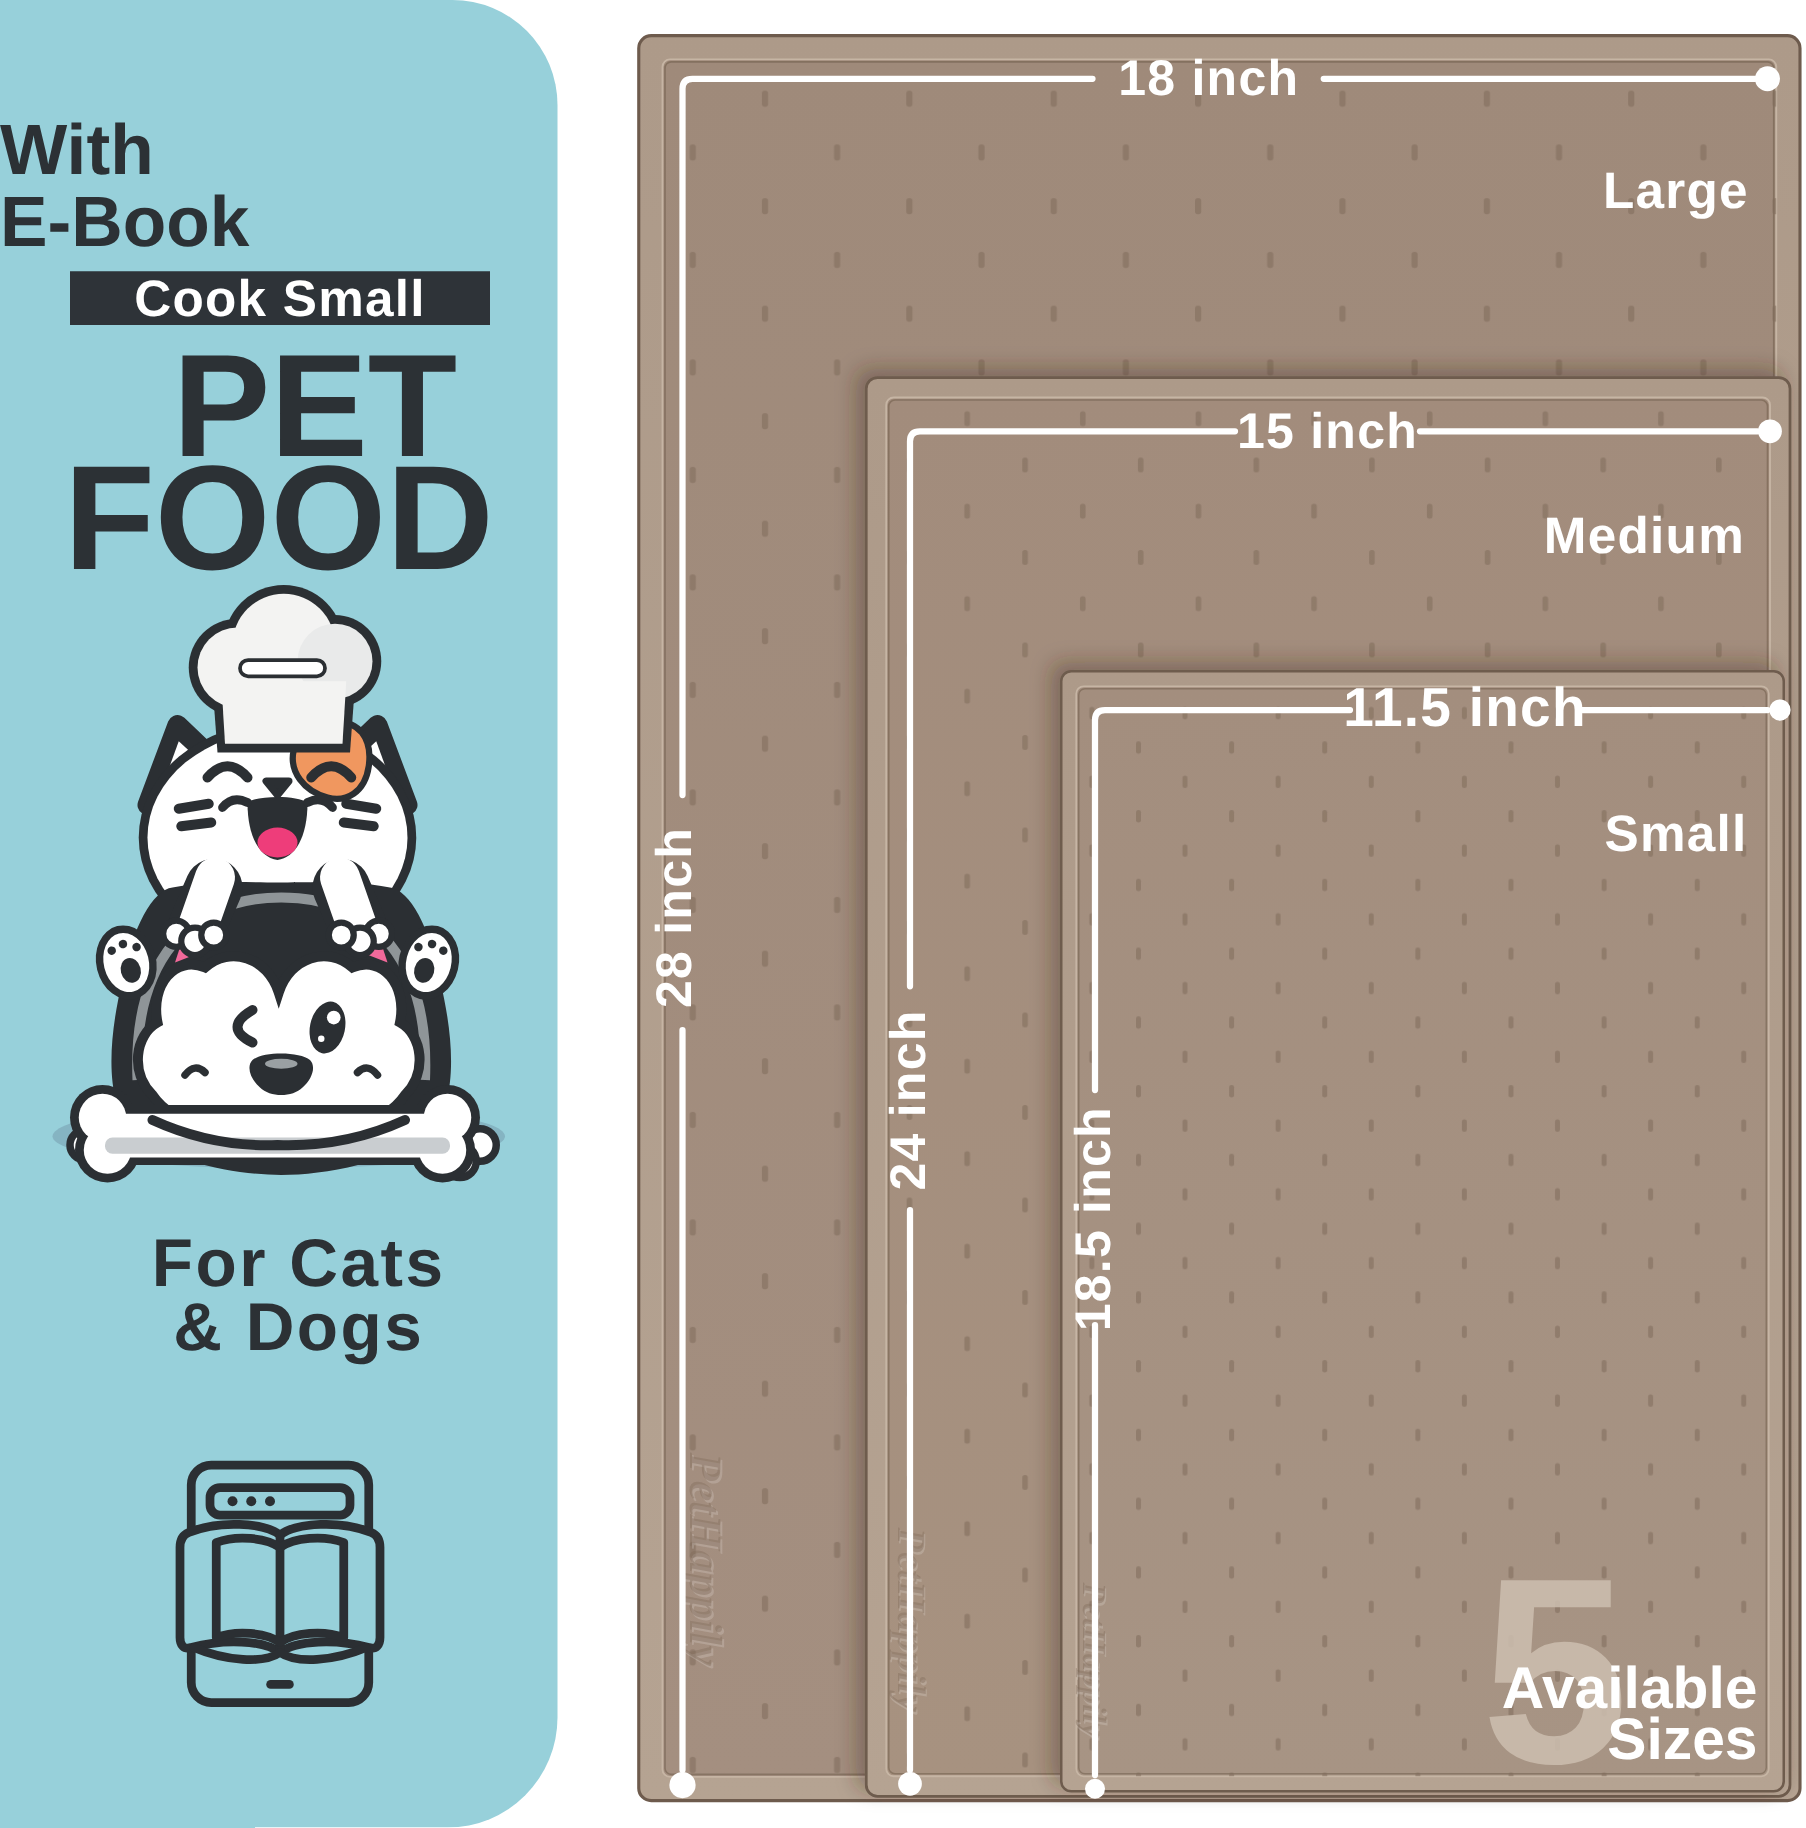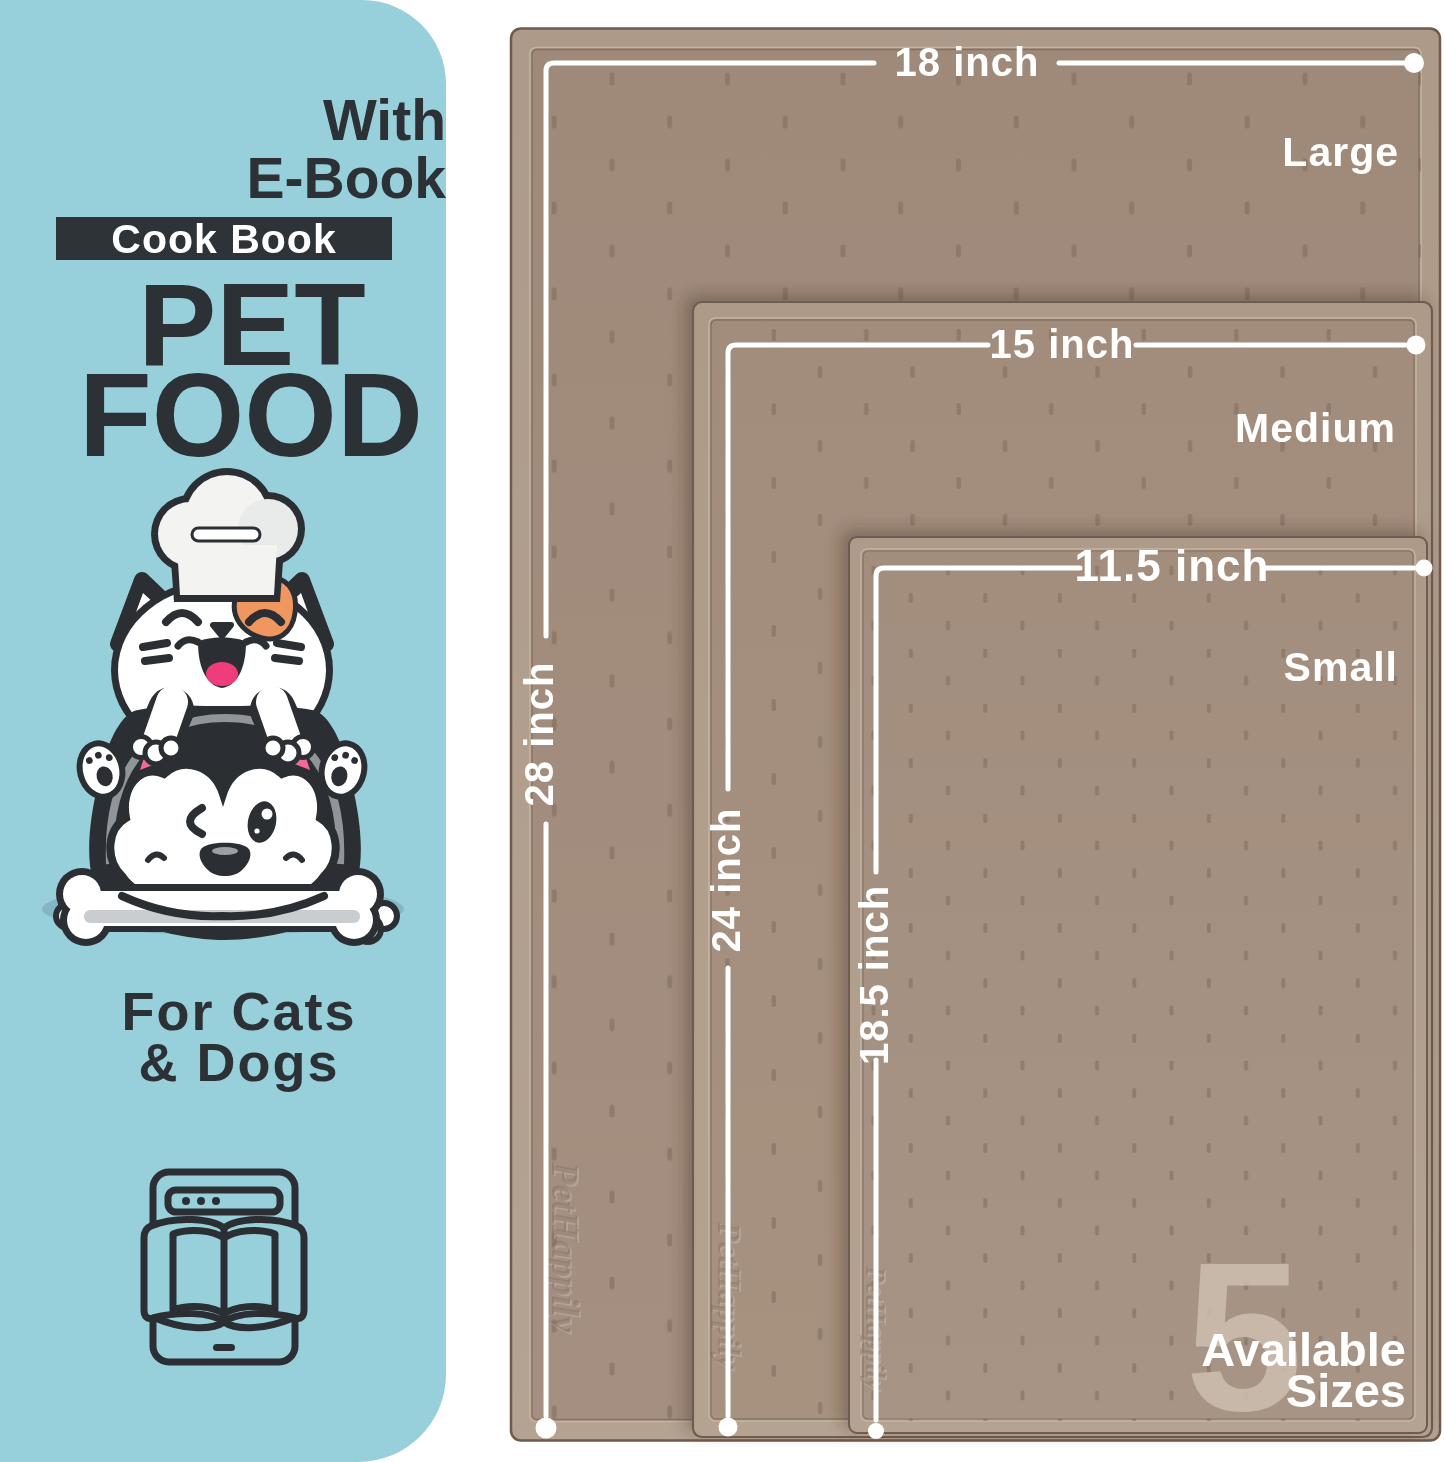--- a/index.html
+++ b/index.html
@@ -4,27 +4,27 @@
 <style>
 html,body{margin:0;padding:0;}
 body{width:1445px;height:1462px;background:#ffffff;font-family:"Liberation Sans", sans-serif;position:relative;overflow:hidden;}
 .abs{position:absolute;}
 </style>
 </head>
 <body>
 
 <div class="abs" style="left:0;top:0;width:446px;height:1462px;background:#97d0da;border-radius:0 84px 88px 0;"></div>
 
-<div class="abs" style="left:0;top:91px;width:446px;text-align:right;font-weight:bold;color:#2c3135;font-size:57px;line-height:58px;">With<br>E-Book</div>
-
-<div class="abs" style="left:56px;top:217px;width:336px;height:43px;background:#2e3338;color:#ffffff;font-weight:bold;font-size:41px;line-height:44px;text-align:center;letter-spacing:1px;">Cook Book</div>
+<div class="abs" style="left:0;top:91px;width:446px;text-align:left;font-weight:bold;color:#2c3135;font-size:57px;line-height:58px;">With<br>E-Book</div>
+
+<div class="abs" style="left:56px;top:217px;width:336px;height:43px;background:#2e3338;color:#ffffff;font-weight:bold;font-size:41px;line-height:44px;text-align:center;letter-spacing:1px;">Cook Small</div>
 
 <div class="abs" style="left:0;top:272px;width:446px;text-align:center;font-weight:bold;color:#2c3135;font-size:117px;line-height:106px;margin-left:29px;">PET</div>
 
-<div class="abs" style="left:0;top:357px;width:446px;text-align:center;font-weight:bold;color:#2c3135;font-size:119px;line-height:116px;padding-left:28px;">FOOD</div>
+<div class="abs" style="left:0;top:357px;width:446px;text-align:center;font-weight:bold;color:#2c3135;font-size:119px;line-height:116px;">FOOD</div>
 
 <div class="abs" style="left:16px;top:986px;width:446px;text-align:center;font-weight:bold;color:#2c3135;font-size:54px;line-height:51px;letter-spacing:2px;">For Cats<br>&amp; Dogs</div>
 <svg class="abs" style="left:0;top:0;" width="1445" height="1462" viewBox="0 0 1445 1462">
 <defs>
 <linearGradient id="rimg" x1="0" y1="0" x2="0" y2="1">
         <stop offset="0" stop-color="#ad9a89"></stop>
         <stop offset="1" stop-color="#b5a392"></stop>
       </linearGradient>
 <linearGradient id="fL" x1="0" y1="0" x2="0" y2="1">
         <stop offset="0" stop-color="#9f8a7a"></stop>

